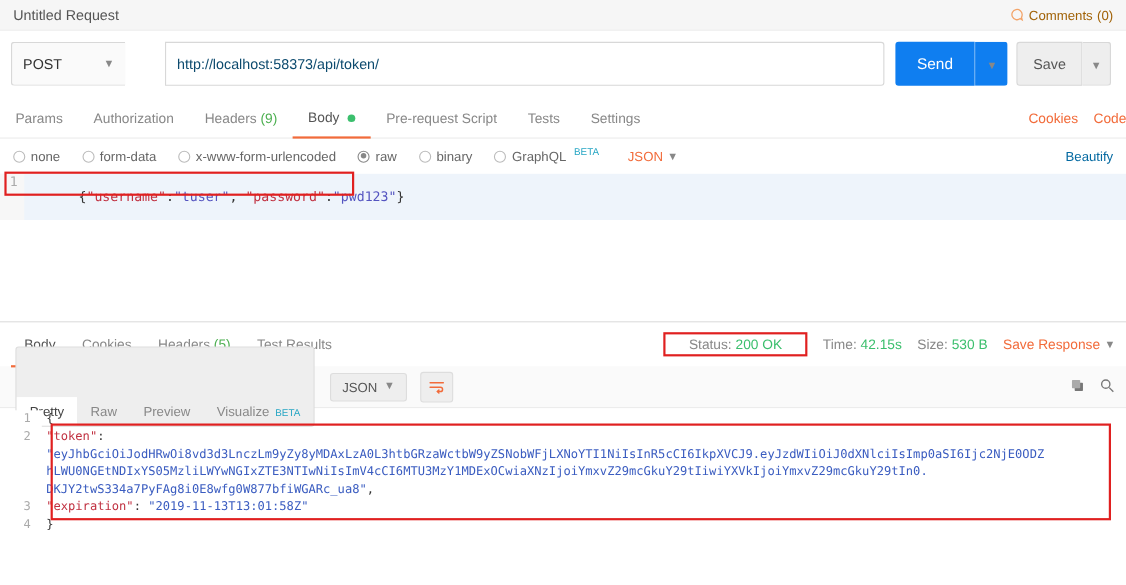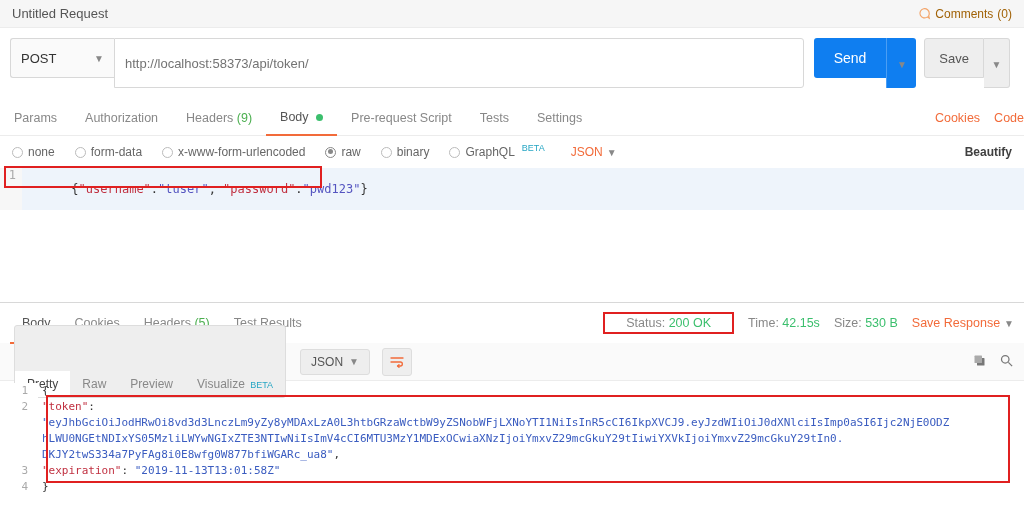--- a/index.html
+++ b/index.html
@@ -46,27 +46,28 @@
     justify-content: space-between;
     padding: 0 10px;
     font-size: 13px;
     color: #333;
     background: #fafafa;
     border-radius: 3px 0 0 3px;
   }
   .chev { color: #888; font-size: 10px; }
   .url-input {
     flex: 1;
-    height: 50px;
+    height: 40px;
     border: 1px solid #d8d8d8;
     border-radius: 0 3px 3px 0;
     padding: 0 10px;
     font-size: 13px;
-    color: #737373;
+    color: #0c4a6e;
     outline: none;
+    margin-left: 36px;
   }
   .send-group { display: flex; margin-left: 10px; }
   .send-btn {
     background: #0f7ef0;
     color: #fff;
     border: none;
     height: 40px;
     padding: 0 20px;
     font-size: 14px;
     border-radius: 3px 0 0 3px;
@@ -125,21 +126,21 @@
     font-size: 12px;
     color: #666;
     gap: 4px;
   }
   .radio-item { display:flex; align-items:center; gap:5px; margin-right:16px; cursor:pointer;}
   .radio { width:11px; height:11px; border-radius:50%; border:1.5px solid #bbb; display:inline-block; position:relative;}
   .radio.sel { border-color:#888;}
   .radio.sel::after { content:""; width:5px;height:5px;border-radius:50%;background:#888;position:absolute;top:1.5px;left:1.5px;}
   .beta { font-size:9px; color:#27a6c4; margin-left:2px; position:relative; top:-4px;}
   .json-select { color:#f26b3a; margin-left:6px; display:flex;align-items:center;gap:4px;cursor:pointer;}
-  .beautify { margin-left:auto; color:#404040; cursor:pointer;font-weight:bold;}
+  .beautify { margin-left:auto; color:#0369a1; cursor:pointer;}
   .editor-area {
     height: 134px;
     position: relative;
     background:#fff;
   }
   .code-line { display:flex; font-family: Menlo, Consolas, monospace; font-size:12px; }
   .gutter { width:22px; text-align:right; padding-right:6px; color:#aaa; background:#f7f7f7; user-select:none;}
   .code-text { padding-left:6px; white-space:pre;}
   .tok-brace{color:#333;}
   .tok-key{color:#c03040;}

